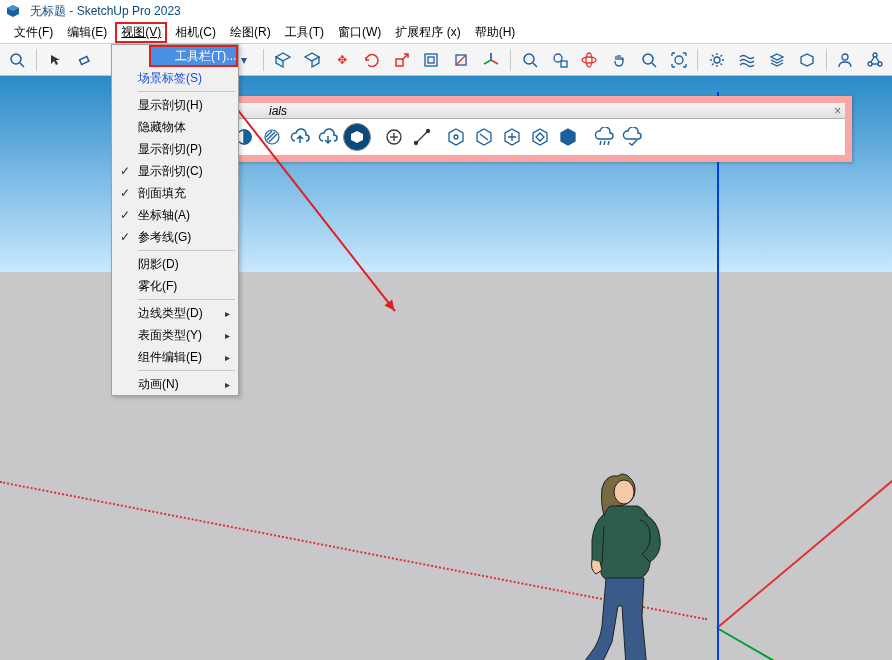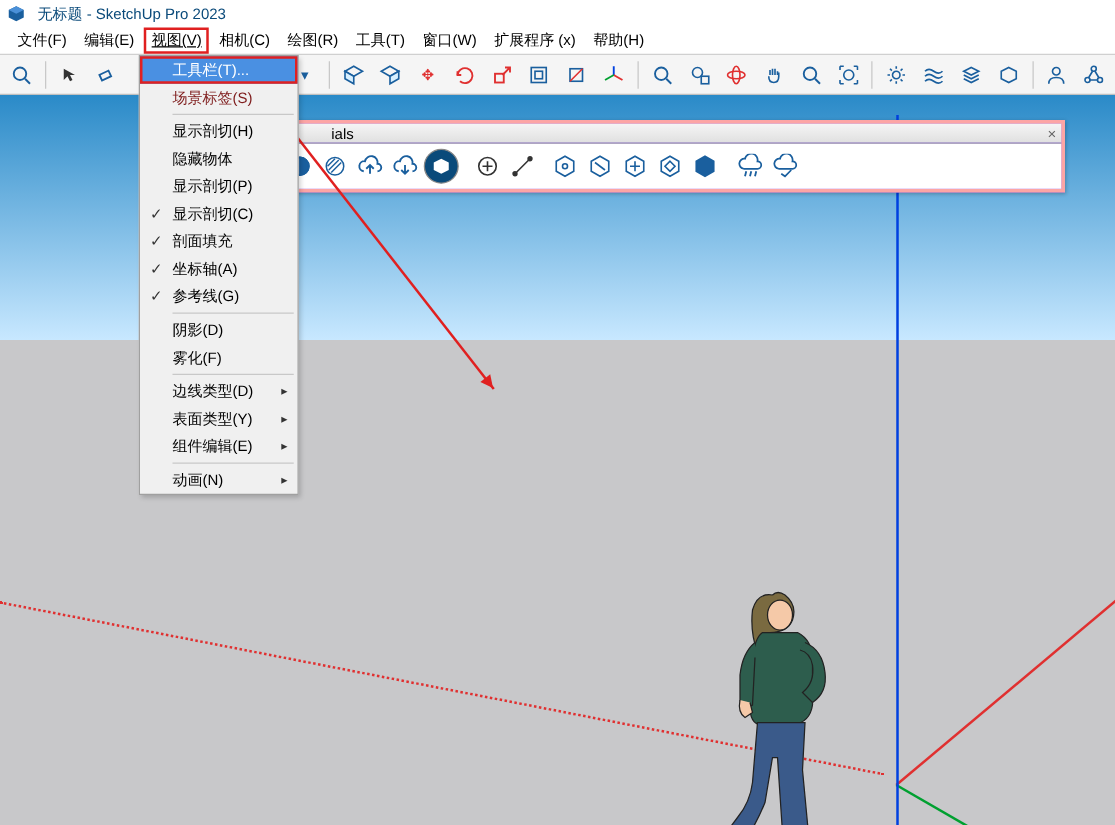--- a/index.html
+++ b/index.html
@@ -11,41 +11,41 @@
 .menubar { height:22px; background:#fff; display:flex; align-items:center; padding-left:8px; gap:2px; border-bottom:1px solid #d0d0d0; }
 .menubar span { padding:2px 6px; cursor:pointer;text-align:center; }
 .menubar .active { border:2px solid #e02020; padding:0 4px;text-decoration:underline; }
 
 .toolbar { height:32px; background:#f5f5f5; border-bottom:1px solid #c0c0c0; display:flex; align-items:center; padding:0 4px; gap:4px; }
 .toolbar .sep { width:1px; height:22px; background:#c8c8c8; margin:0 2px; }
 .tool-btn { width:26px; height:26px; display:inline-flex; align-items:center; justify-content:center; color:#1a5f9e; cursor:pointer; border:1px solid transparent; border-radius:2px; }
 
 .dropdown { position:absolute; left:111px; top:44px; width:128px; background:#f0f0f0; border:1px solid #a0a0a0; box-shadow:2px 2px 4px rgba(0,0,0,.2); z-index:50; }
 .dropdown .item { height:22px; display:flex; align-items:center; padding-left:26px; position:relative; cursor:pointer; }
-.dropdown .item.highlight { background:#4a90e2; color:#fff; }
+.dropdown .item.highlight { background:#4a90e2; color:#fff;margin-left:37px; }
 .dropdown .item.hasbox { outline:2px solid #e02020; outline-offset:-2px; }
-.dropdown .item.disabled { color:#7f1d1d; }
+.dropdown .item.disabled { color:#1d4ed8; }
 .dropdown .check { position:absolute; left:8px; color:#333; }
 .dropdown .arrow { position:absolute; right:8px; color:#333; font-size:10px; }
 .dropdown hr { border:none; border-top:1px solid #c8c8c8; margin:2px 3px 2px 26px; }
 
 .viewport { position:absolute; left:0; top:76px; right:0; bottom:0; overflow:hidden; }
 .sky { width:100%; height:196px; background:linear-gradient(#2a8ac8 0%, #c8e8ff 100%); }
 .ground { position:absolute; left:0; top:196px; right:0; bottom:0; background:#c8c8ca; }
 
 .axis-blue { position:absolute; left:717px; top:16px; width:2px; height:600px; background:#0040e0; }
 .axis-red  { position:absolute; left:0; top:405px; width:892px; height:2px; background:transparent; }
 .axis-red::before { content:""; position:absolute; left:0; width:720px; height:2px; border-top:2px dotted #e03030; transform-origin:left; transform:rotate(11deg); }
 .axis-red::after  { content:""; position:absolute; left:717px; top:146px; width:260px; height:2px; background:#e03030; transform-origin:left; transform:rotate(-40deg); }
 .axis-green { position:absolute; left:717px; top:551px; width:300px; height:2px; background:#00a030; transform-origin:left; transform:rotate(30deg); }
 
 .anno-line { position:absolute; left:198px; top:58px; width:320px; height:2px; background:#e02020; transform-origin:left; transform:rotate(52deg); }
 .anno-line::after { content:""; position:absolute; right:-4px; top:-4px; border:5px solid transparent; border-left:10px solid #e02020; }
 
-.float-panel { position:absolute; left:132px; top:96px; width:720px; background:#8b5cf6; border:3px solid #fca5a5; box-shadow:1px 1px 3px rgba(0,0,0,.25); }
+.float-panel { position:absolute; left:132px; top:96px; width:720px; background:#e5e5e5; border:7px solid #fca5a5; box-shadow:1px 1px 3px rgba(0,0,0,.25);font-style:italic; }
 .float-panel .hdr { height:16px; background:linear-gradient(#f5f5f5,#e0e0e0); border-bottom:1px solid #b0b0b0; font-family:monospace; font-size:11px; padding-left:130px; display:flex; align-items:center; position:relative; }
 .float-panel .hdr .x { position:absolute; right:4px; top:1px; color:#666; cursor:pointer; }
 .float-panel .row { height:36px; background:#fff; display:flex; align-items:center; padding:0 4px; gap:2px; }
 .pill { display:inline-flex; align-items:center; justify-content:center; width:28px; height:28px; border:1px solid #888; border-radius:14px; font-size:10px; font-weight:bold; cursor:pointer; }
 .pill.sel { background:#0a4a7a; color:#fff; }
 .tiny { width:26px; height:26px; display:inline-flex; align-items:center; justify-content:center; color:#1a5f9e; cursor:pointer; }
 
 .figure { position:absolute; left:556px; top:390px; width:130px; height:240px; }
 </style>
 </head>

